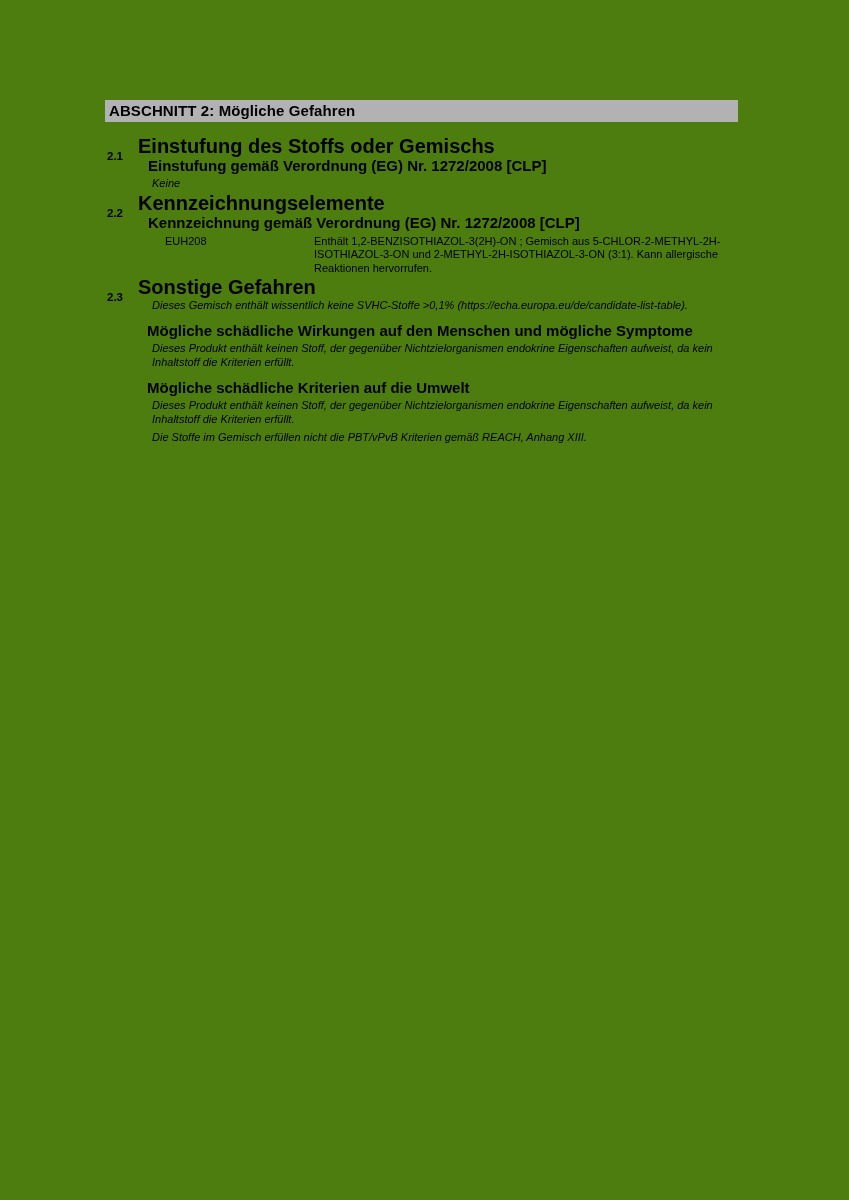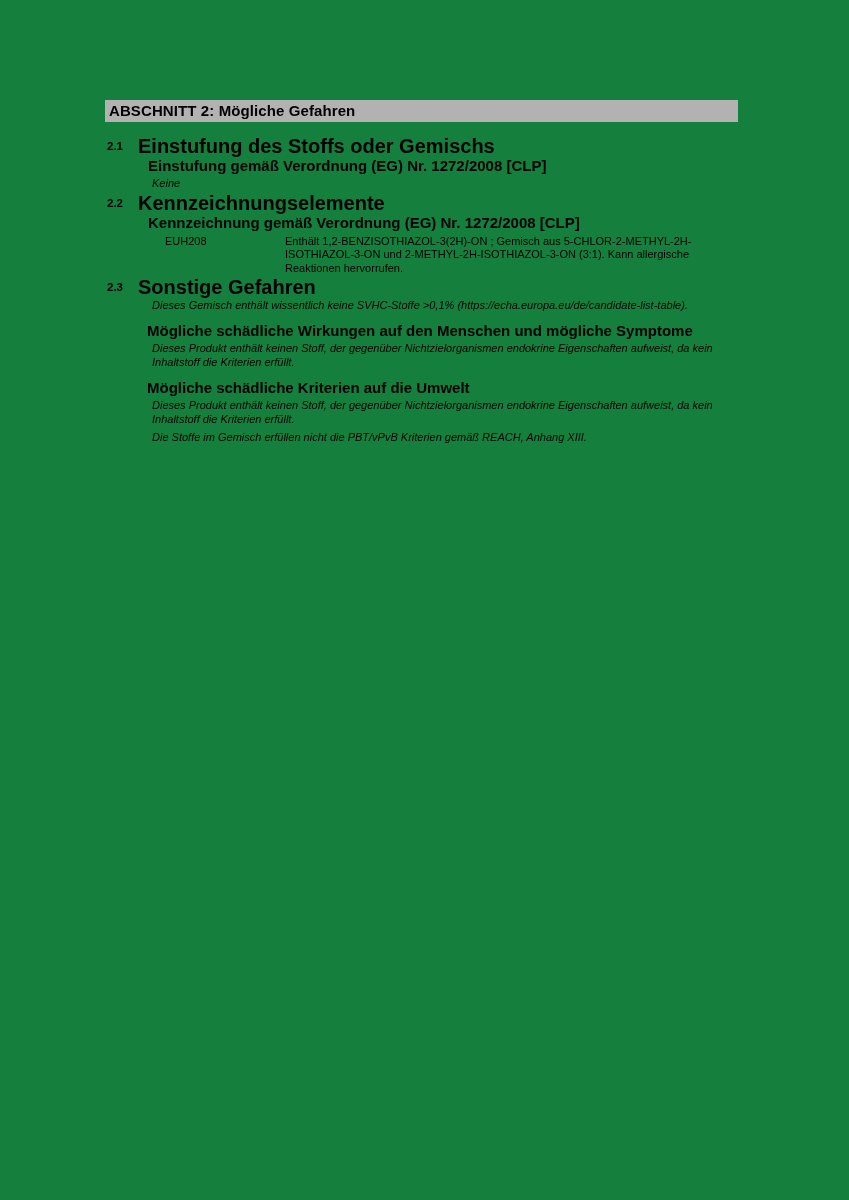--- a/index.html
+++ b/index.html
@@ -4,21 +4,21 @@
 <style>
   html, body {
     margin: 0;
     padding: 0;
     background: #ffffff;
   }
   .page {
     position: relative;
     width: 849px;
     height: 1200px;
-    background: #15803d;
+    background: #4d7c0f;
     color: #000000;
     font-family: "Liberation Sans", "DejaVu Sans", sans-serif;
     overflow: hidden;
   }
   .content {
     position: absolute;
     left: 105px;
     top: 100px;
     width: 633px;
   }
@@ -33,21 +33,21 @@
     margin-bottom: 15px;
   }
   .section {
     position: relative;
     padding-left: 33px;
     margin-bottom: 3px;
   }
   .section-number {
     position: absolute;
     left: 2px;
-    top: 3px;
+    top: 13px;
     font-size: 11.5px;
     font-weight: bold;
   }
   .h1 {
     font-size: 20px;
     font-weight: bold;
     line-height: 19px;
     margin: 0;
   }
   .h2 {
@@ -72,20 +72,21 @@
     font-size: 11px;
     line-height: 14.5px;
     margin: 1px 0 0 14px;
     font-style: italic;
   }
   .euh-row {
     display: flex;
     margin: 3px 0 2px 27px;
     font-size: 11px;
     line-height: 13.5px;
+    gap: 29px;
   }
   .euh-code {
     width: 120px;
     flex: 0 0 120px;
   }
   .euh-text {
     flex: 1 1 auto;
   }
   .spacer-small { height: 2px; }
 </style>

